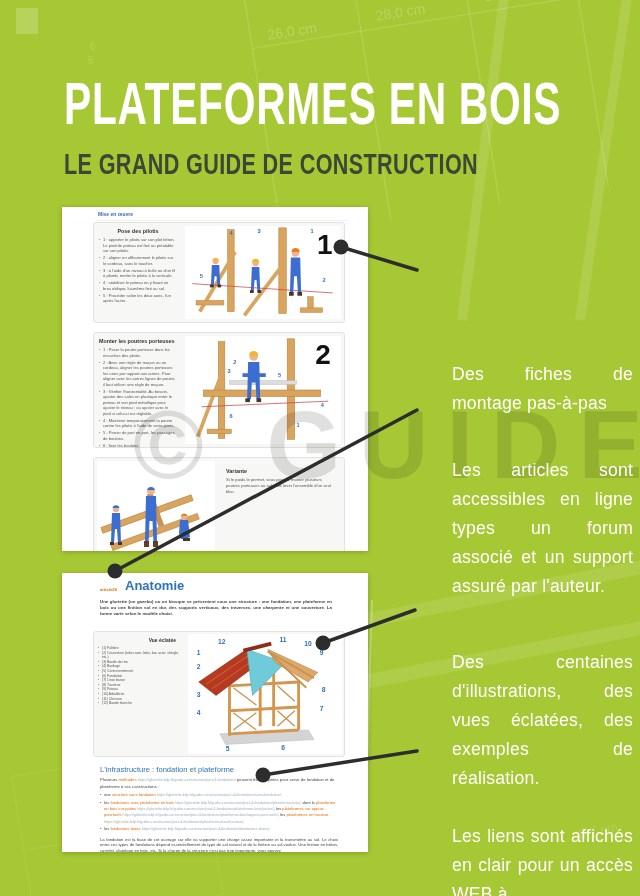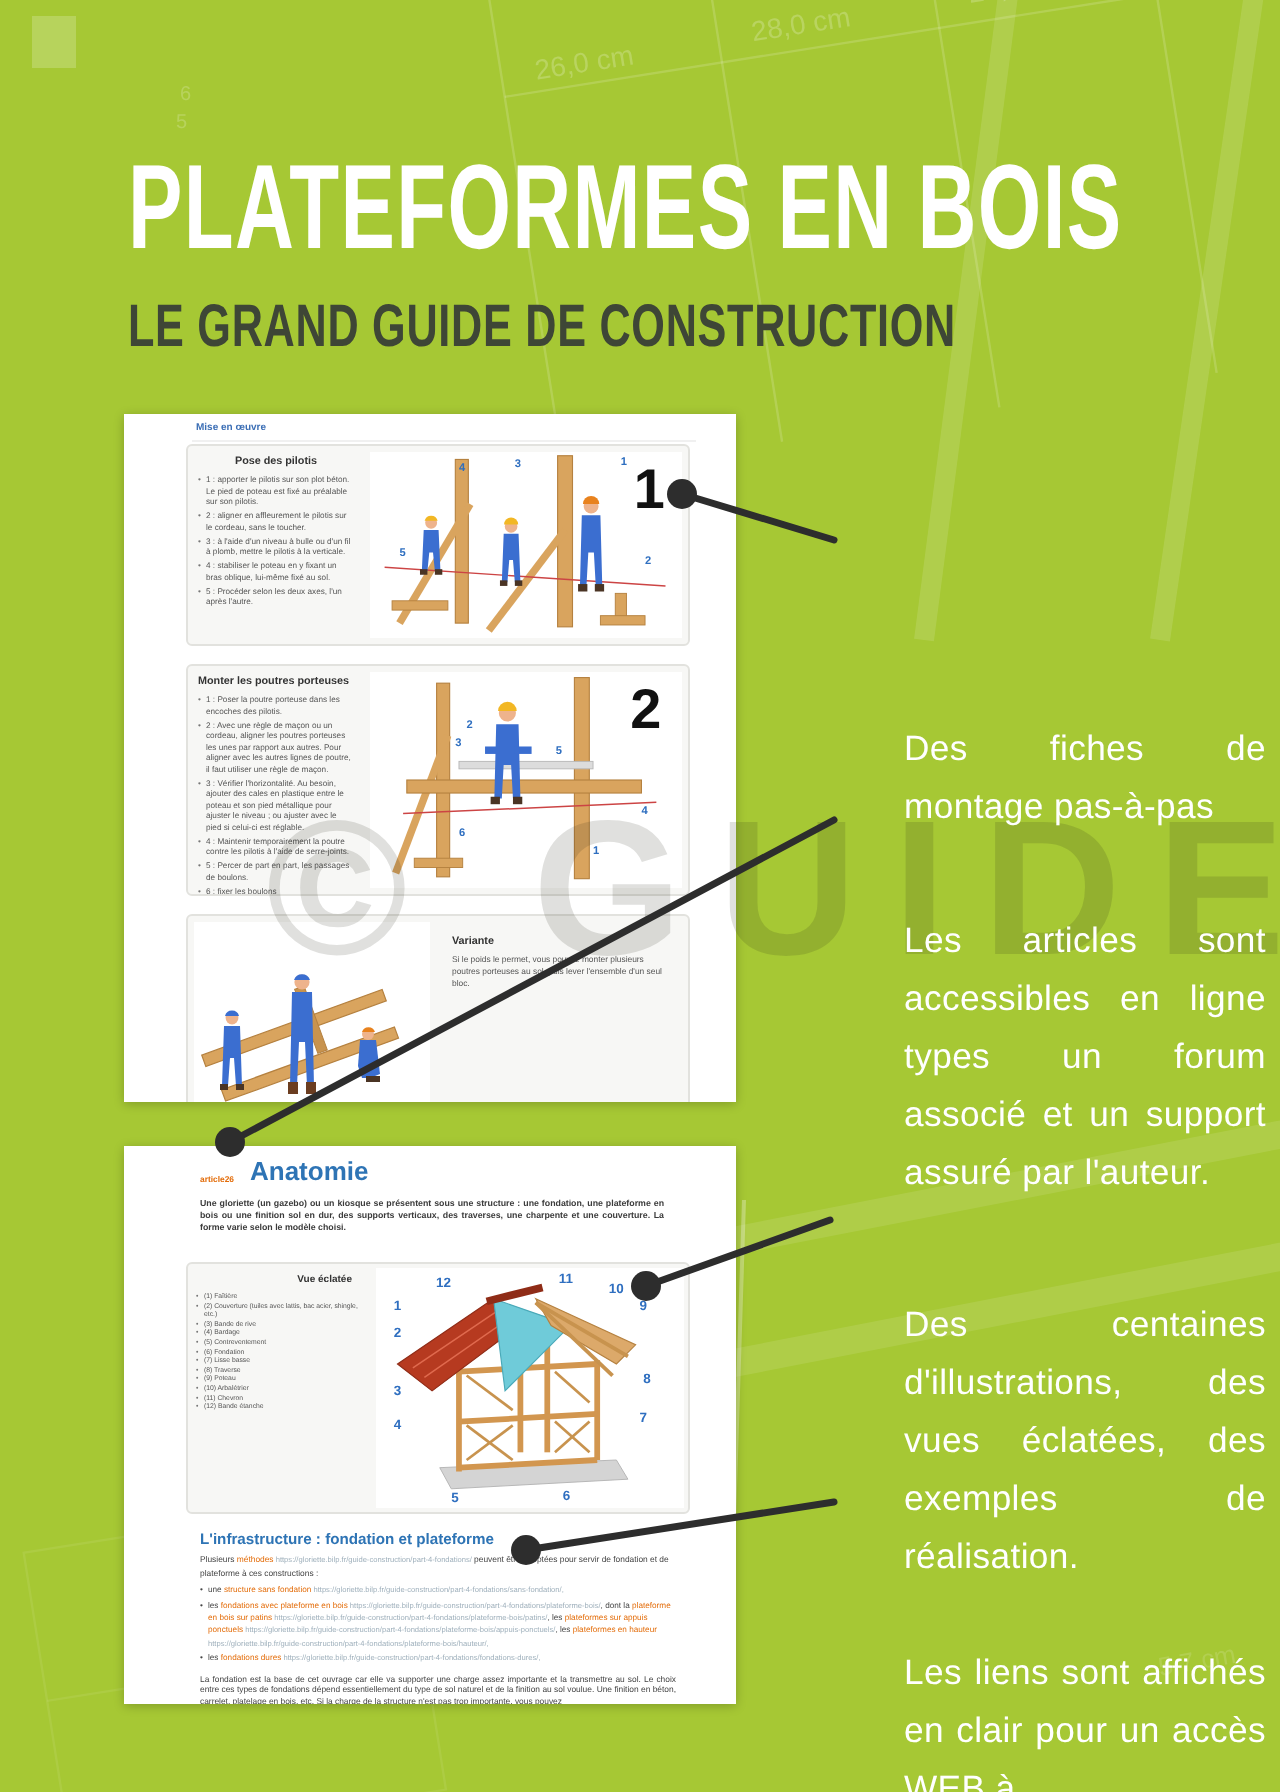--- a/index.html
+++ b/index.html
@@ -61,21 +61,21 @@
     position:absolute;left:31px;top:58px;width:252px;height:126px;
     background:#f7f7f5;border:0.5px solid #e2e2de;border-radius:3px;display:flex;box-sizing:border-box;
   }
   .exploded-list-col{width:92px;padding:3px 4px;box-sizing:border-box;}
   .exploded-title{font-size:5px;font-weight:700;color:#333;text-align:right;margin:2px 6px 3px 0;}
   .exploded-parts{margin:0;padding:0;list-style:none;}
   .exploded-parts li{font-size:3.4px;line-height:4.6px;color:#555;padding-left:4px;position:relative;}
   .exploded-parts li::before{content:"•";position:absolute;left:0;top:0;color:#777;}
   .exploded-fig{flex:1;background:#ffffff;margin:2px;position:relative;}
   .exploded-fig svg{display:block;width:100%;height:100%;}
-  .infra-heading{position:absolute;left:38px;top:192px;font-size:7.6px;font-weight:700;color:#2e74b5;}
+  .infra-heading{position:absolute;left:38px;top:192px;font-size:7.6px;font-weight:400;color:#2e74b5;}
   .infra-body{position:absolute;left:38px;top:204px;width:238px;}
   .infra-para{font-size:4.2px;line-height:5.6px;color:#444;}
   .infra-bullets{margin:3px 0 0 0;padding:0;list-style:none;}
   .infra-bullets li{font-size:4.1px;line-height:5.4px;color:#444;padding-left:4px;position:relative;margin-bottom:1px;}
   .infra-bullets li::before{content:"•";position:absolute;left:0;top:0;color:#444;}
   .lnk{color:#e36c09;}
   .url{color:#9fb0bc;font-size:3.8px;}
   .infra-closing{margin-top:4px;font-size:4.2px;line-height:5.8px;color:#444;text-align:justify;}
   
   .watermark{

